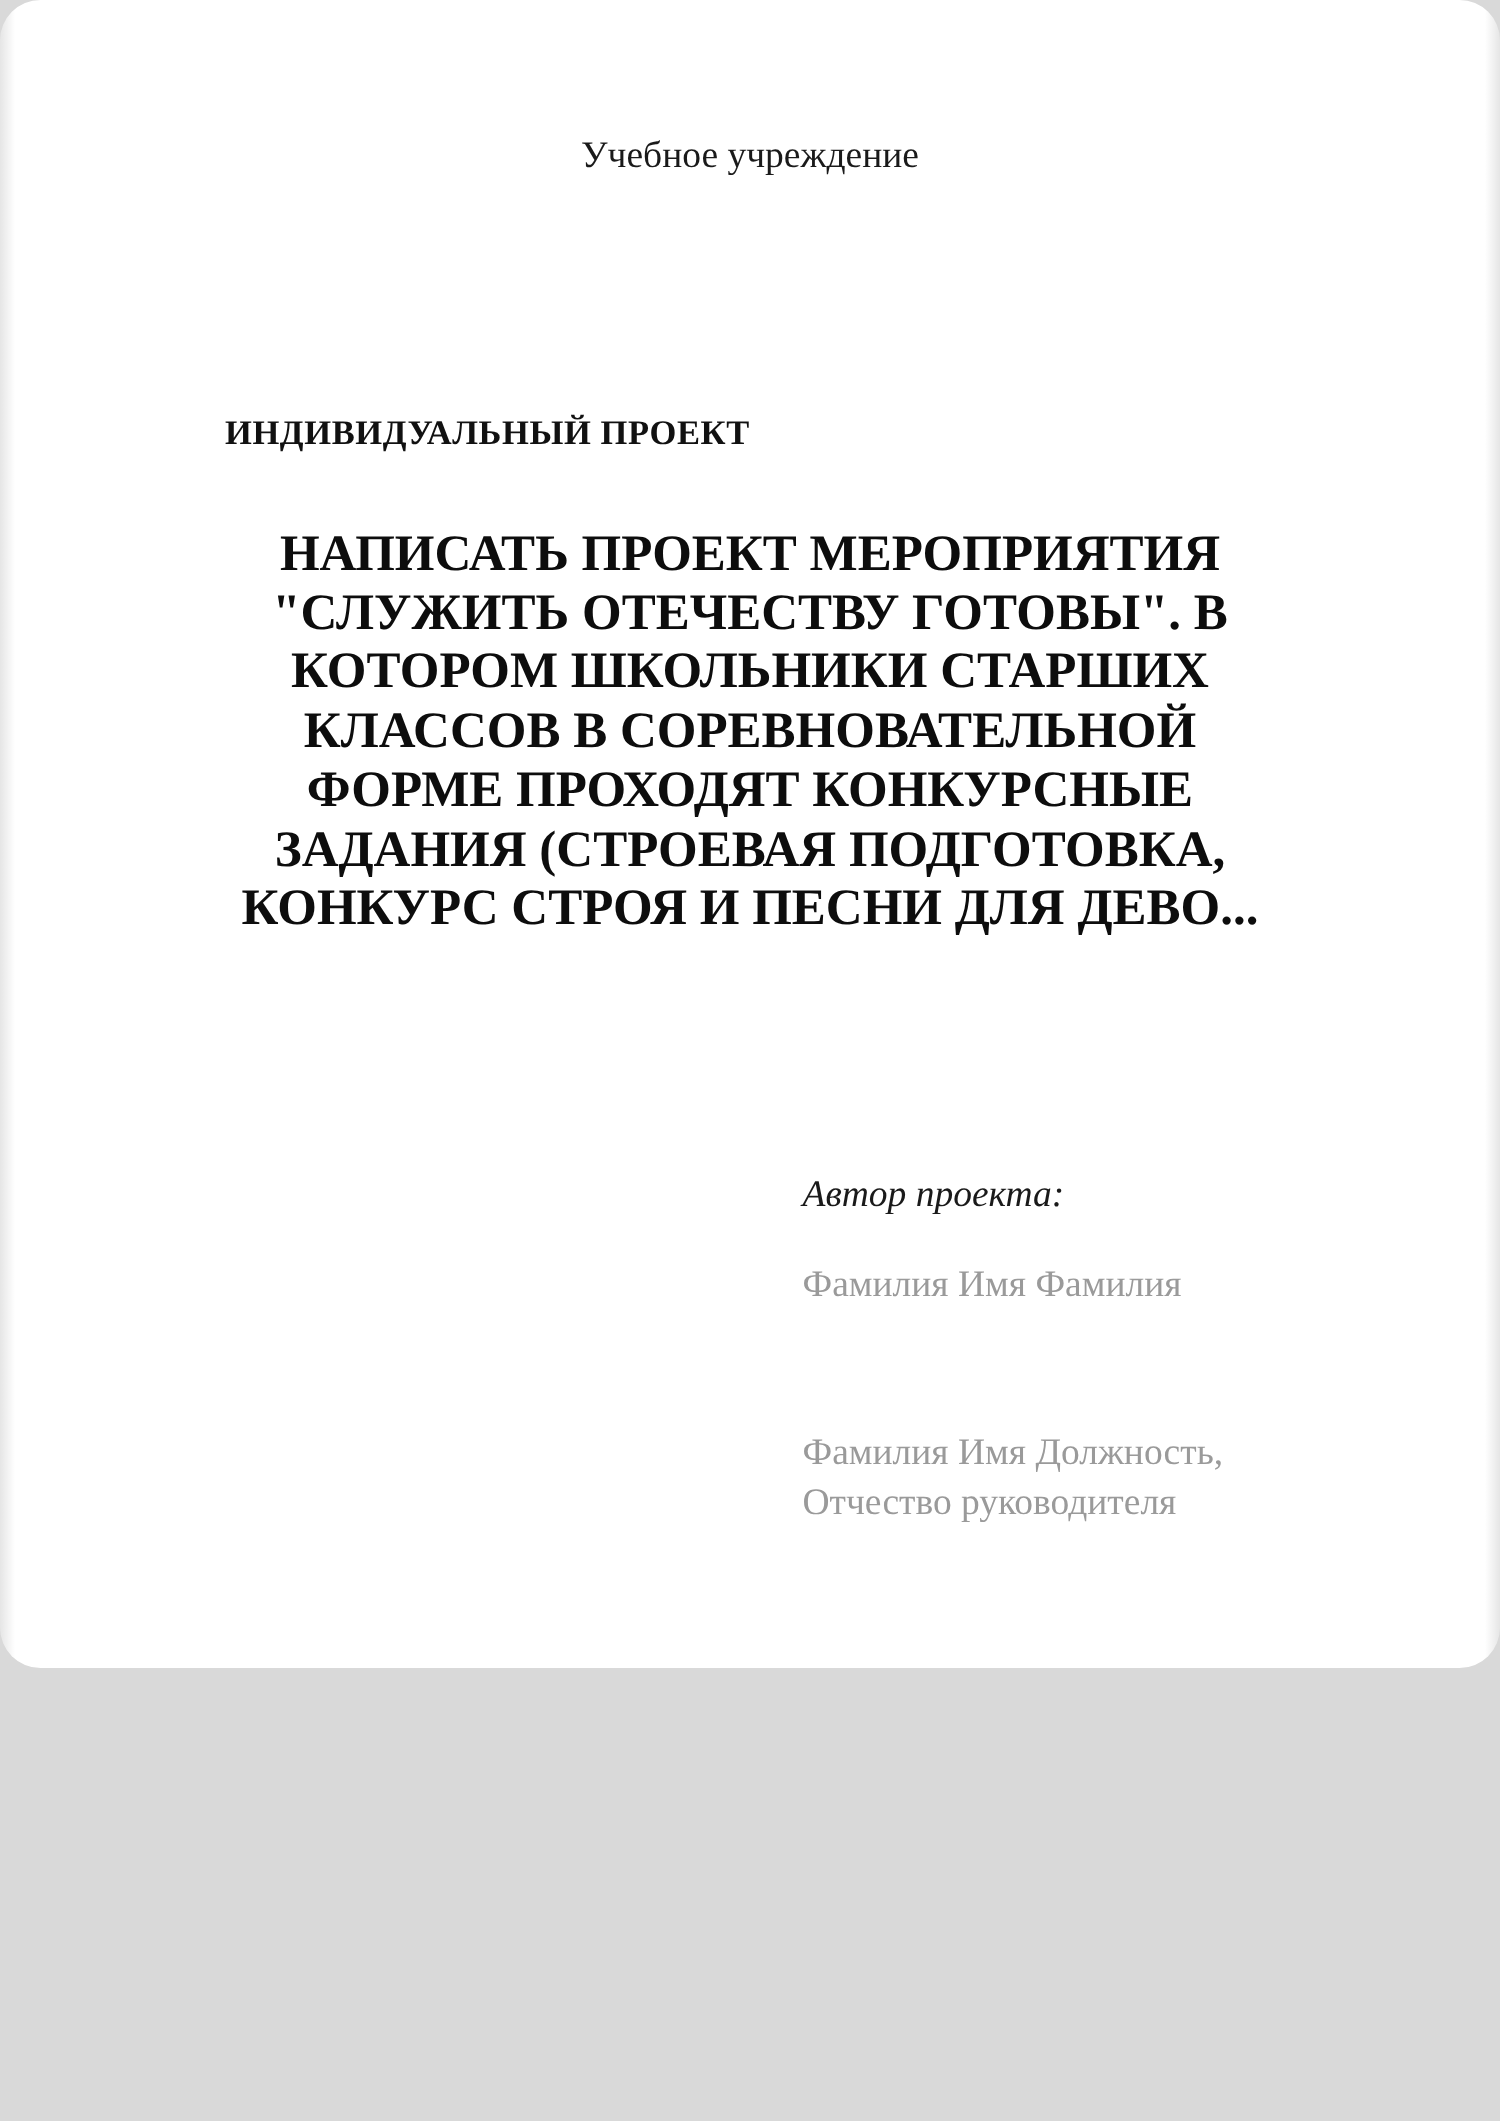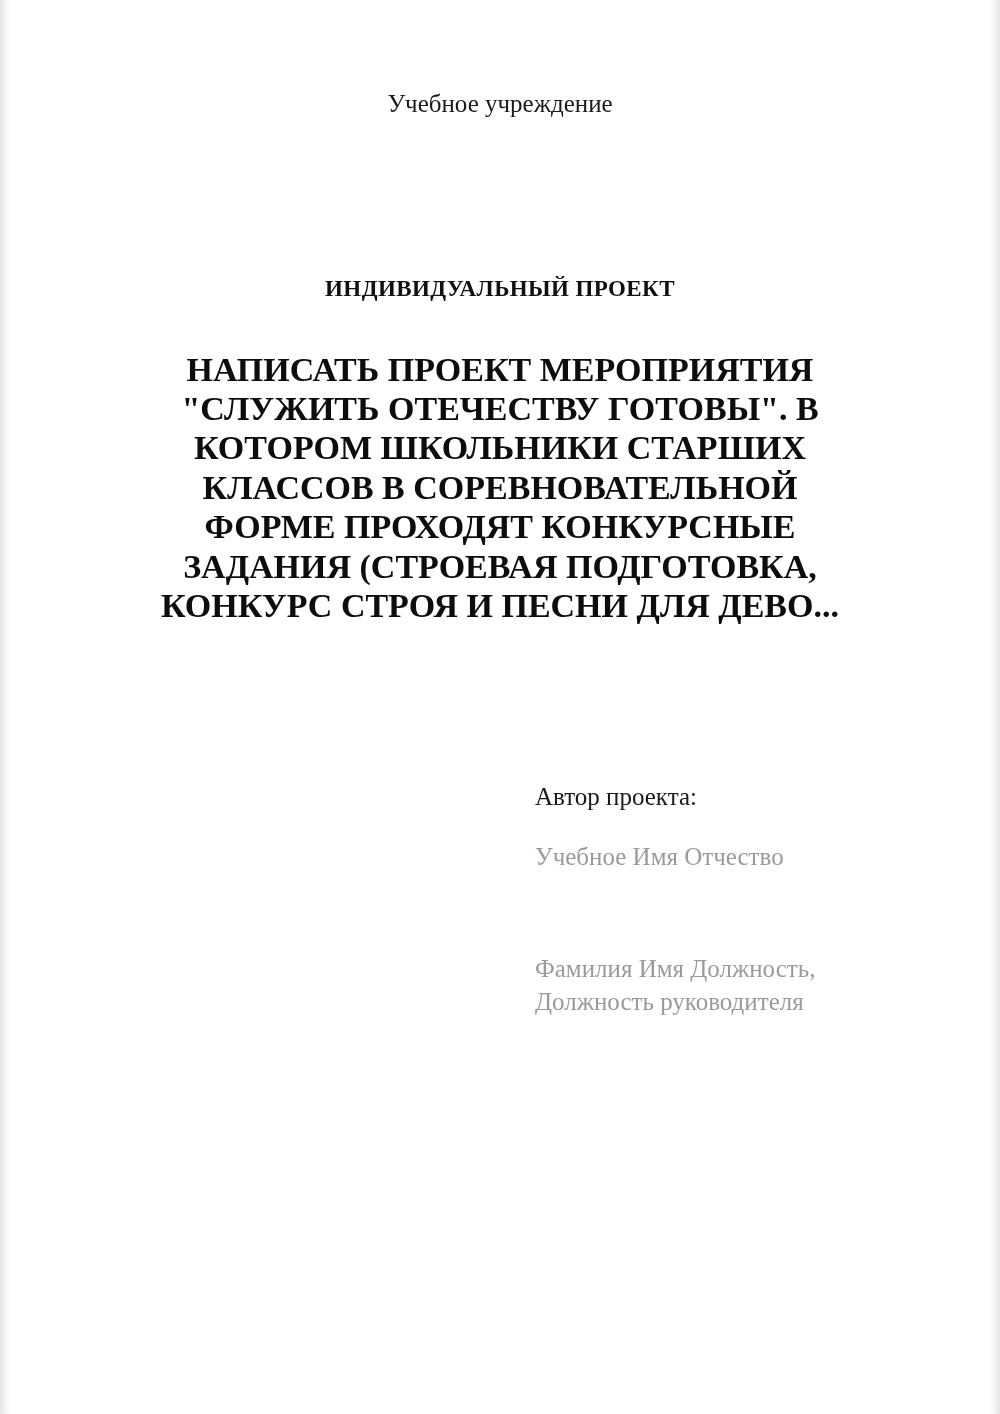--- a/index.html
+++ b/index.html
@@ -6,25 +6,26 @@
     margin: 0;
     padding: 0;
     background: #d9d9d9;
   }
   body {
     font-family: "Liberation Serif", serif;
   }
   .page {
     position: relative;
     width: 1000px;
-    height: 1414px;
+    height: 1112px;
     margin: 0 auto;
     background: #ffffff;
     box-sizing: border-box;
     overflow: hidden;
+    border-radius: 27px;
   }
   
   .page::before {
     content: "";
     position: absolute;
     left: 0; top: 0; bottom: 0;
     width: 10px;
     background: linear-gradient(to right, rgba(0,0,0,0.10), rgba(0,0,0,0));
     pointer-events: none;
   }
@@ -47,21 +48,21 @@
 
   .institution {
     text-align: center;
     font-size: 25px;
     color: #1a1a1a;
     margin-top: 88px;
     line-height: 1.3;
   }
 
   .project-type {
-    text-align: center;
+    text-align: left;
     font-weight: bold;
     font-size: 23px;
     letter-spacing: 0.4px;
     color: #111111;
     margin-top: 155px;
   }
 
   .project-title {
     text-align: center;
     font-weight: bold;
@@ -75,20 +76,21 @@
   .credits {
     position: absolute;
     left: 385px;
     top: 780px;
     width: 420px;
   }
   .credits-label {
     font-size: 25px;
     color: #1a1a1a;
     line-height: 1.35;
+    font-style: italic;
   }
   .credits-value {
     font-size: 25px;
     color: #9a9a9a;
     line-height: 1.35;
   }
   .block-gap {
     height: 26px;
   }
   .supervisor-block {
@@ -122,25 +124,25 @@
     <div class="institution">Учебное учреждение</div>
 
     <div class="project-type">ИНДИВИДУАЛЬНЫЙ ПРОЕКТ</div>
 
     <div class="project-title">НАПИСАТЬ ПРОЕКТ МЕРОПРИЯТИЯ "СЛУЖИТЬ ОТЕЧЕСТВУ ГОТОВЫ". В КОТОРОМ ШКОЛЬНИКИ СТАРШИХ КЛАССОВ В СОРЕВНОВАТЕЛЬНОЙ ФОРМЕ ПРОХОДЯТ КОНКУРСНЫЕ ЗАДАНИЯ (СТРОЕВАЯ ПОДГОТОВКА, КОНКУРС СТРОЯ И ПЕСНИ ДЛЯ ДЕВО...</div>
 
     <div class="credits">
       <div class="author-block">
         <div class="credits-label">Автор проекта:</div>
         <div class="block-gap"></div>
-        <div class="credits-value">Учебное Имя Отчество</div>
+        <div class="credits-value">Фамилия Имя Фамилия</div>
       </div>
 
       <div class="supervisor-block">
         <div class="block-gap"></div>
         <div class="credits-value">Фамилия Имя Должность,</div>
-        <div class="credits-value">Должность руководителя</div>
+        <div class="credits-value">Отчество руководителя</div>
       </div>
     </div>
 
   </div>
 
 </div>
 
 </body></html>

